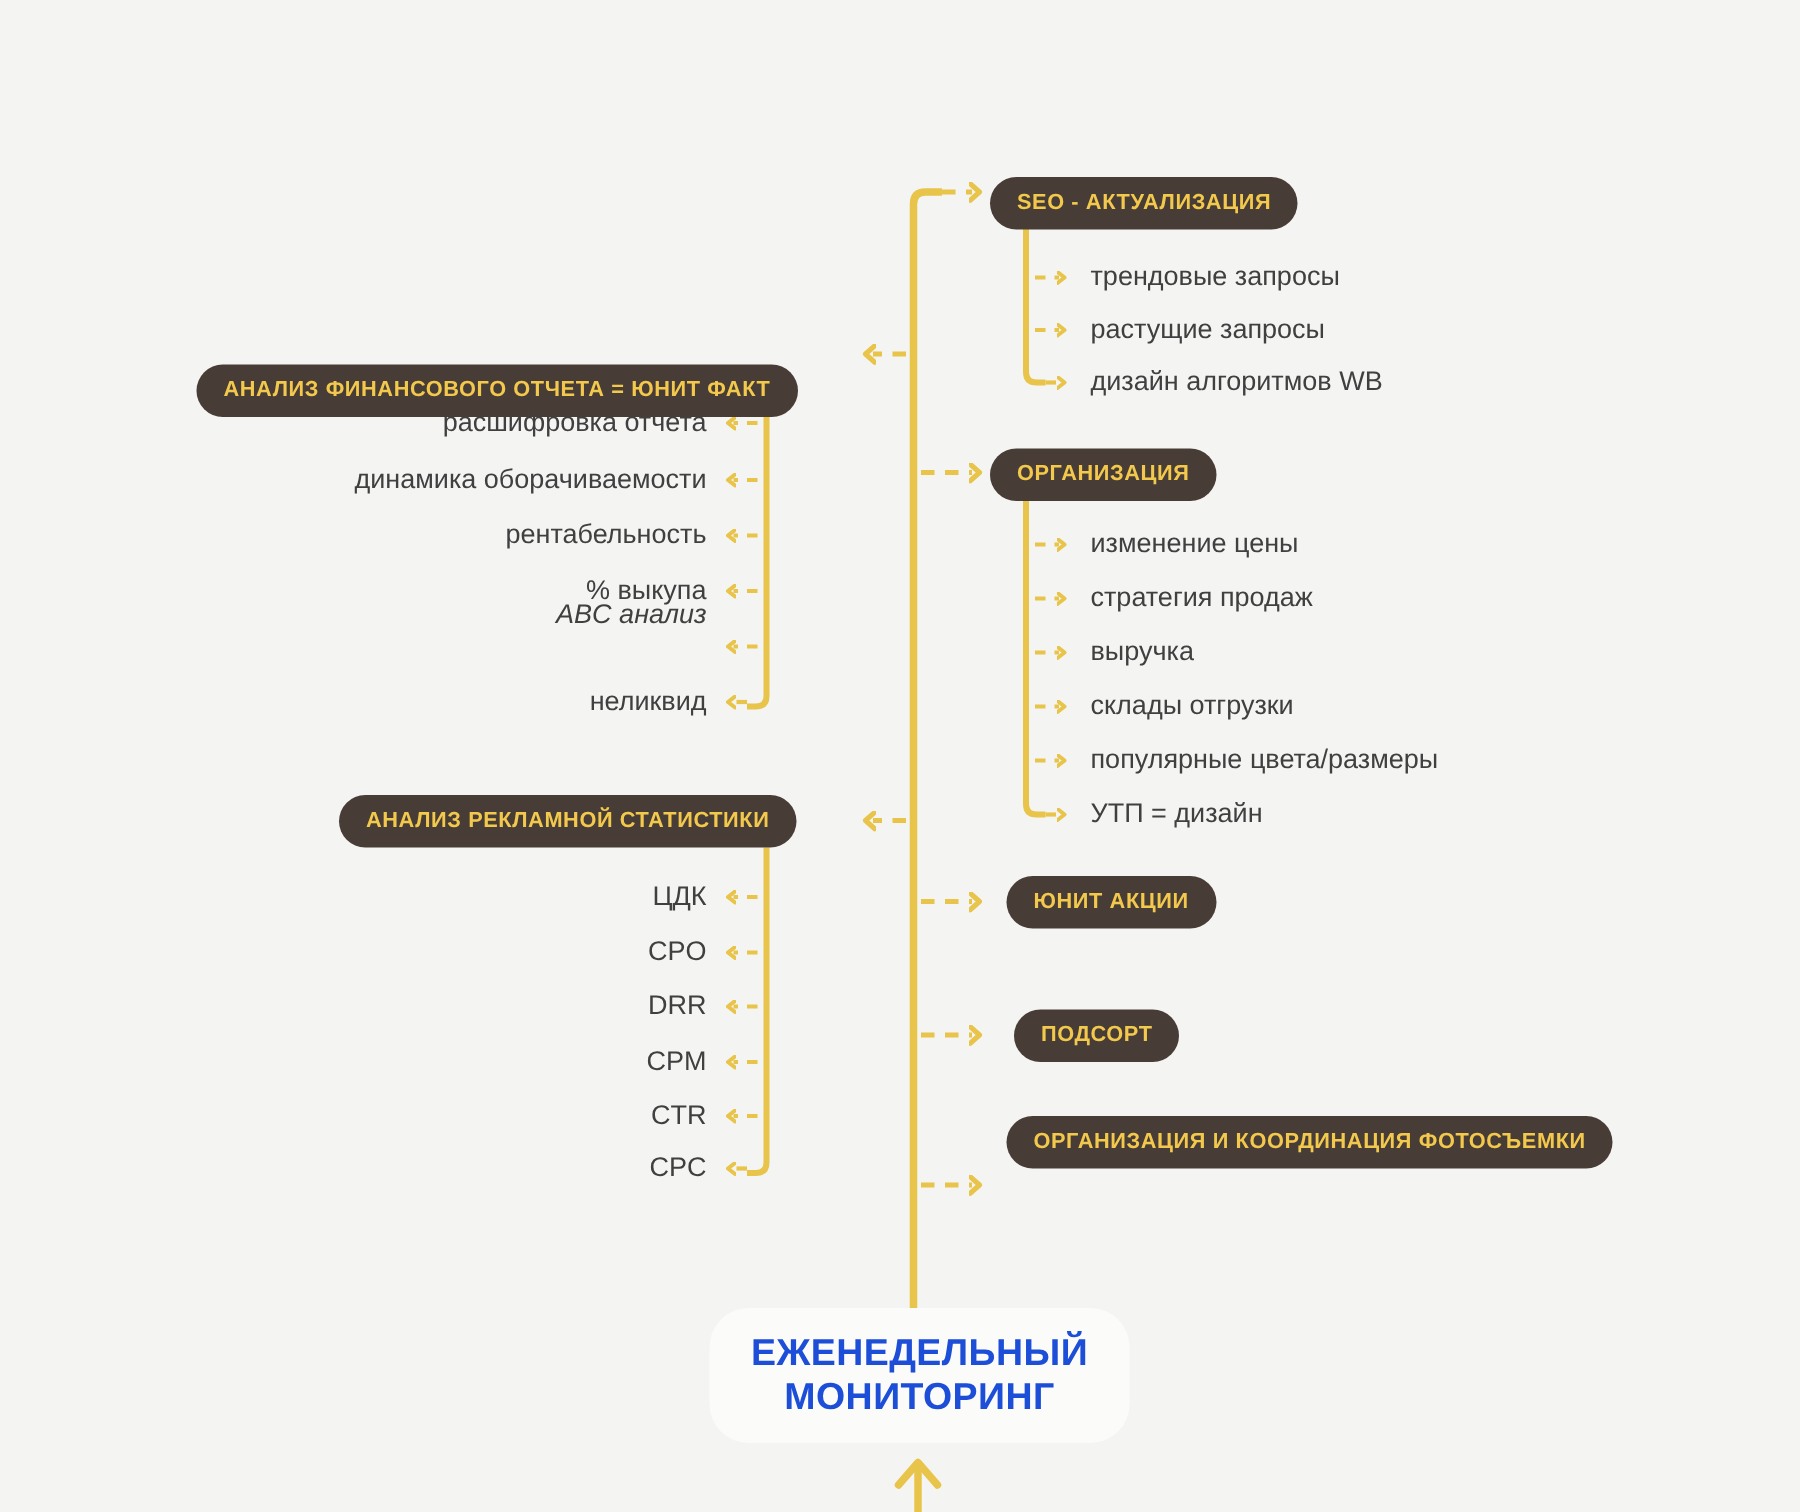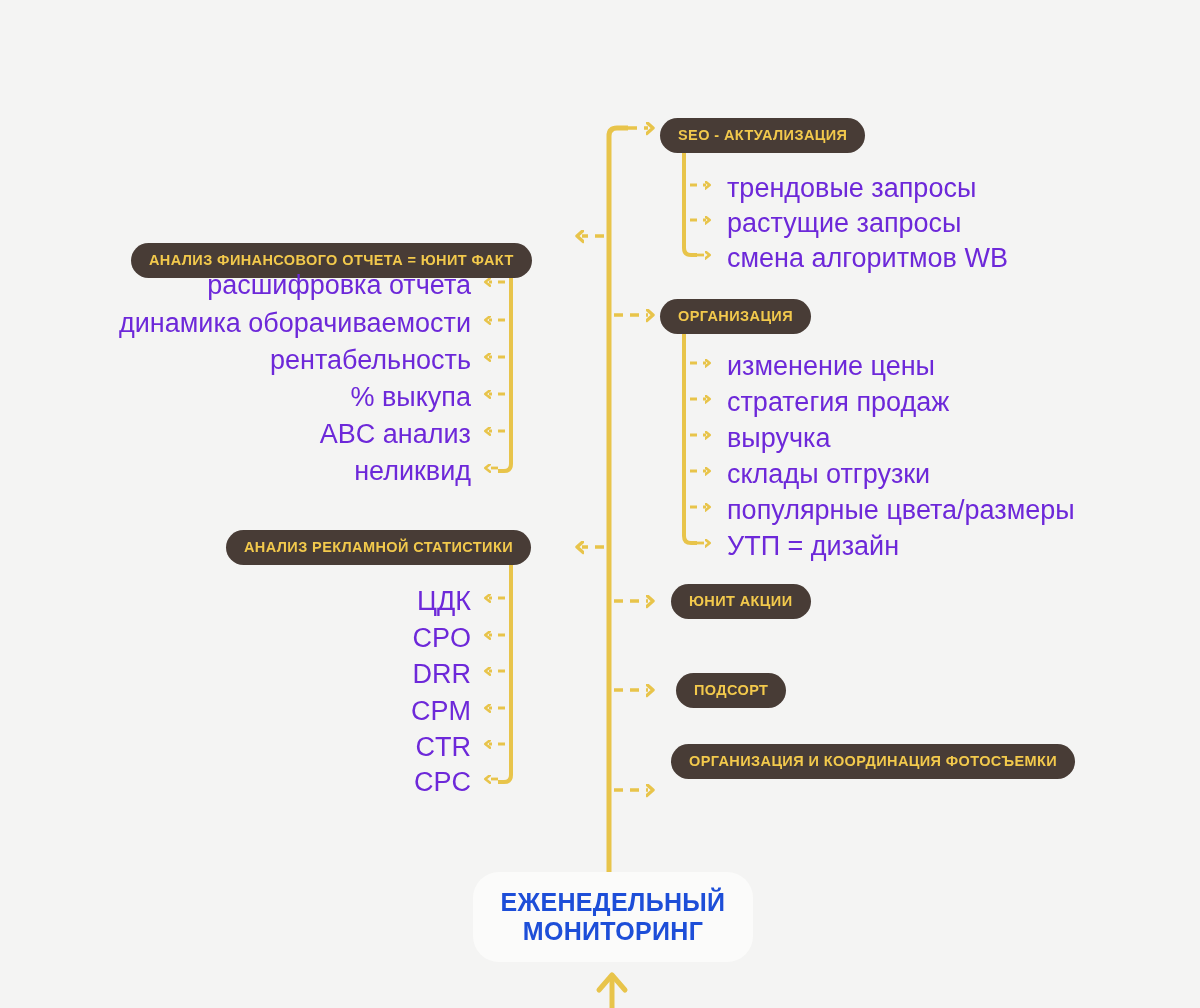--- a/index.html
+++ b/index.html
@@ -43,22 +43,22 @@
     color: #f2c94c;
     font-size: 14.5px;
     font-weight: bold;
     letter-spacing: 0.4px;
     line-height: 1;
   }
 
   
   .leaf {
     position: absolute;
-    color: #6d28d9;
-    font-size: 27px;
+    color: #404040;
+    font-size: 18px;
     font-weight: 500;
     line-height: 1;
     white-space: nowrap;
   }
   .leaf.right { text-align: left; }
   .leaf.left  { text-align: right; }
 
   
   .root-node {
     position: absolute;
@@ -169,21 +169,21 @@
       <path d="M612,1008 L612,977" fill="none" stroke="#e8c44a" stroke-width="5"></path>
       <path d="M599,990 L612,975 L625,990" fill="none" stroke="#e8c44a" stroke-width="5" stroke-linecap="round" stroke-linejoin="round"></path>
     </g>
   </svg>
 
   <div class="pill" style="left:660px; top:118px;">
     <span class="pill-label">SEO - АКТУАЛИЗАЦИЯ</span>
   </div>
   <div class="leaf right" style="left:727px; top:175px;">трендовые запросы</div>
   <div class="leaf right" style="left:727px; top:210px;">растущие запросы</div>
-  <div class="leaf right" style="left:727px; top:245px;">смена алгоритмов WB</div>
+  <div class="leaf right" style="left:727px; top:245px;">дизайн алгоритмов WB</div>
 
   <div class="pill" style="left:660px; top:299px;">
     <span class="pill-label">ОРГАНИЗАЦИЯ</span>
   </div>
   <div class="leaf right" style="left:727px; top:353px;">изменение цены</div>
   <div class="leaf right" style="left:727px; top:389px;">стратегия продаж</div>
   <div class="leaf right" style="left:727px; top:425px;">выручка</div>
   <div class="leaf right" style="left:727px; top:461px;">склады отгрузки</div>
   <div class="leaf right" style="left:727px; top:497px;">популярные цвета/размеры</div>
   <div class="leaf right" style="left:727px; top:533px;">УТП = дизайн</div>
@@ -198,21 +198,21 @@
     <span class="pill-label">ОРГАНИЗАЦИЯ И КООРДИНАЦИЯ ФОТОСЪЕМКИ</span>
   </div>
 
   <div class="pill" style="left:131px; top:219px;margin-top:24px;">
     <span class="pill-label">АНАЛИЗ ФИНАНСОВОГО ОТЧЕТА = ЮНИТ ФАКТ</span>
   </div>
   <div class="leaf left" style="right:729px; top:272px;">расшифровка отчета</div>
   <div class="leaf left" style="right:729px; top:310px;">динамика оборачиваемости</div>
   <div class="leaf left" style="right:729px; top:347px;">рентабельность</div>
   <div class="leaf left" style="right:729px; top:384px;">% выкупа</div>
-  <div class="leaf left" style="right:729px; top:421px;">ABC анализ</div>
+  <div class="leaf left" style="right:729px; top:400px;font-style:italic;">ABC анализ</div>
   <div class="leaf left" style="right:729px; top:458px;">неликвид</div>
 
   <div class="pill" style="left:226px; top:530px;">
     <span class="pill-label">АНАЛИЗ РЕКЛАМНОЙ СТАТИСТИКИ</span>
   </div>
   <div class="leaf left" style="right:729px; top:588px;">ЦДК</div>
   <div class="leaf left" style="right:729px; top:625px;text-align:right;">CPO</div>
   <div class="leaf left" style="right:729px; top:661px;">DRR</div>
   <div class="leaf left" style="right:729px; top:698px;margin-left:40px;">CPM</div>
   <div class="leaf left" style="right:729px; top:734px;">CTR</div>

